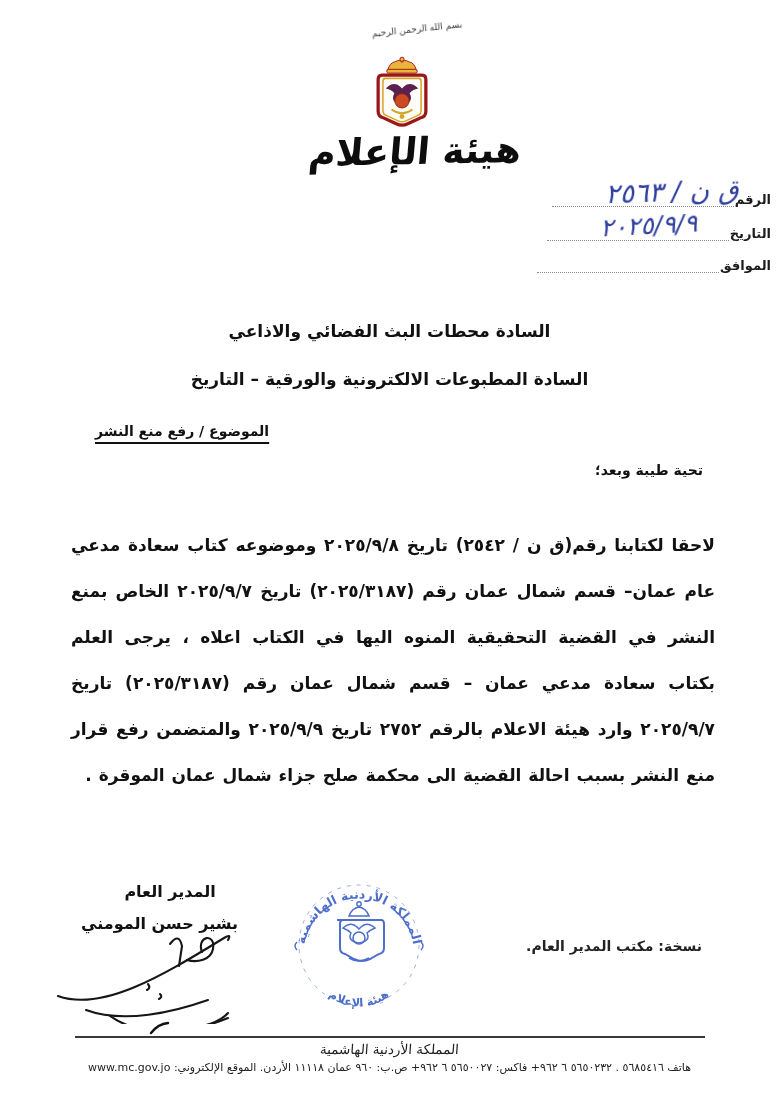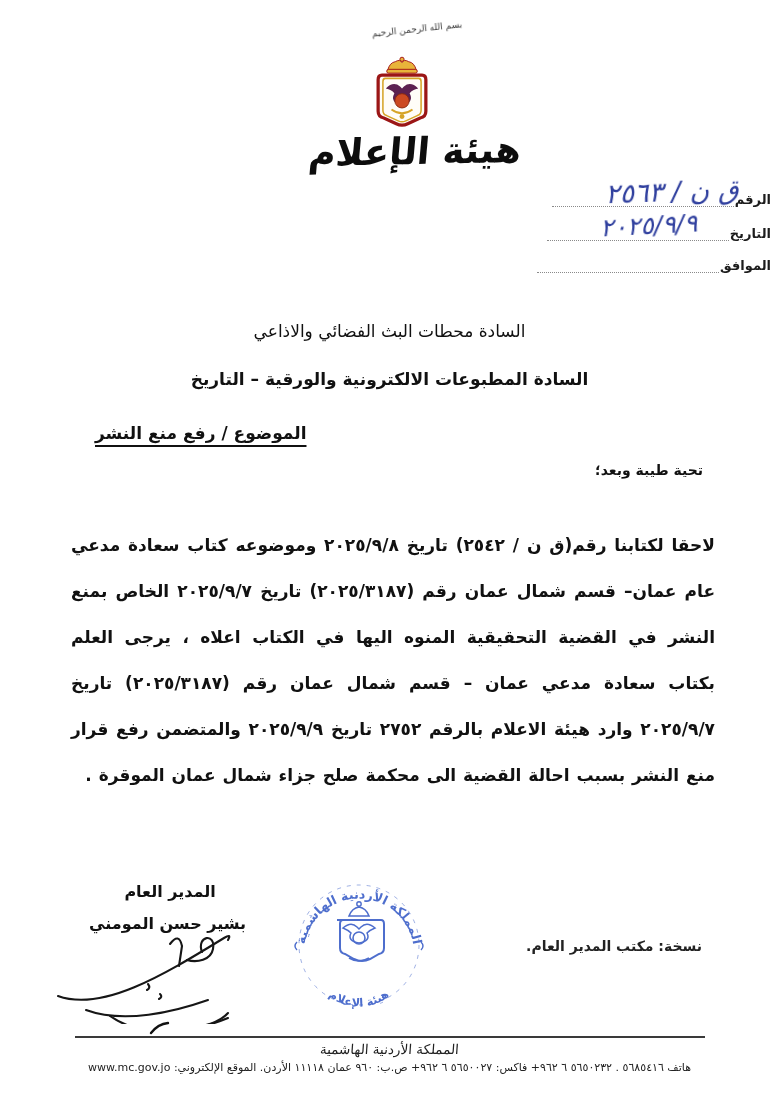--- a/index.html
+++ b/index.html
@@ -41,40 +41,40 @@
   .dotline{width:182px;border-bottom:1.5px dotted #8a8a8a;height:14px;}
   .handwriting{
     font-style:italic;font-weight:400;color:#2f3f9e;
     white-space:nowrap;letter-spacing:2px;
     filter:blur(.2px);
   }
   .hw-number{top:176px;right:40px;font-size:27px;transform:rotate(-2deg);}
   .hw-date{top:211px;right:82px;font-size:25px;transform:rotate(-3deg);}
 
   
-  .recipient1{top:321px;left:0;width:779px;text-align:center;font-size:17px;font-weight:400;}
+  .recipient1{top:321px;left:0;width:779px;text-align:center;font-size:17px;font-weight:700;}
   .recipient2{top:369px;left:0;width:779px;text-align:center;font-size:17px;font-weight:700;}
   .subject{
     top:423px;left:95px;
-    font-size:17px;font-weight:700;
+    font-size:14px;font-weight:700;
     text-decoration:underline;text-underline-offset:6px;text-decoration-thickness:1.5px;
     white-space:nowrap;
   }
   .greeting{top:462px;right:76px;font-size:14px;font-weight:700;white-space:nowrap;}
   .body-par{
     top:522px;right:64px;width:644px;
     font-size:17px;font-weight:700;line-height:46px;
     text-align:justify;direction:rtl;
     word-spacing:1px;
   }
   .closing{top:806px;left:0;width:779px;text-align:center;font-size:17px;font-weight:700;}
 
   
   .sig-title{top:882px;left:95px;width:150px;text-align:center;font-size:16px;font-weight:700;}
-  .sig-name{top:914px;left:75px;width:185px;text-align:center;font-size:16px;font-weight:700;}
+  .sig-name{top:914px;left:67px;width:185px;text-align:center;font-size:16px;font-weight:700;}
   .sig-svg{top:924px;left:52px;width:205px;height:100px;}
   .stamp-svg{top:878px;left:283px;width:152px;height:134px;opacity:.92;}
   .copy-note{top:938px;right:77px;font-size:14px;font-weight:600;color:#222;}
 
   
   .pen-mark{top:1020px;left:148px;width:22px;height:16px;}
   .footer-rule{top:1036px;left:75px;width:630px;height:1.5px;background:#3a3a3a;}
   .kingdom{
     top:1041px;left:0;width:779px;text-align:center;
     font-size:13.5px;color:#222;font-weight:400;

